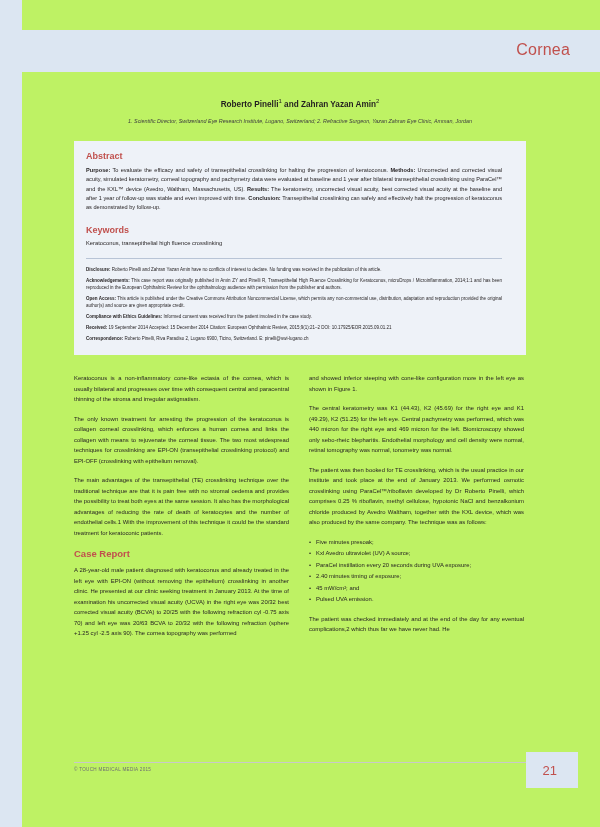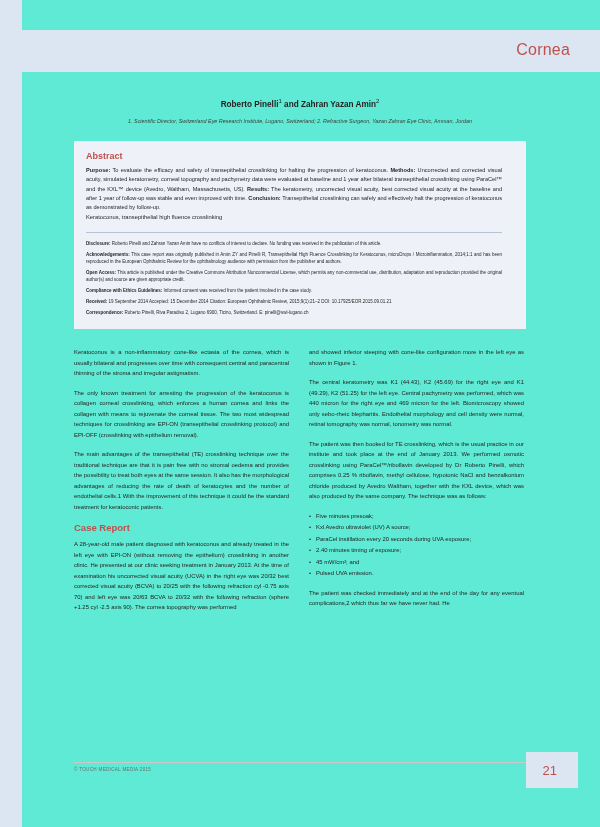--- a/index.html
+++ b/index.html
@@ -11,21 +11,21 @@
     width: 600px;
     height: 827px;
     font-family: "Liberation Sans", sans-serif;
     color: #231f20;
     position: relative;
     overflow: hidden;
   }
   .page {
     position: absolute;
     inset: 0;
-    background: #5eead4;
+    background: #bef264;
   }
   
   .spine {
     position: absolute;
     left: 0; top: 0;
     width: 22px; height: 827px;
     background: #dce6f2;
   }
   
   .header-bar {
@@ -191,20 +191,21 @@
   <div class="content">
 
 
     <p class="authors">Roberto Pinelli<sup>1</sup> and Zahran Yazan Amin<sup>2</sup></p>
     <p class="affil">1. Scientific Director, Switzerland Eye Research Institute, Lugano, Switzerland; 2. Refractive Surgeon, Yazan Zahran Eye Clinic, Amman, Jordan</p>
 
     <div class="abstract-box">
       <div class="box-heading">Abstract</div>
       <p class="abstract-text"><b>Purpose:</b> To evaluate the efficacy and safety of transepithelial crosslinking for halting the progression of keratoconus. <b>Methods:</b> Uncorrected and corrected visual acuity, simulated keratometry, corneal topography and pachymetry data were evaluated at baseline and 1 year after bilateral transepithelial crosslinking using ParaCel™ and the KXL™ device (Avedro, Waltham, Massachusetts, US). <b>Results:</b> The keratometry, uncorrected visual acuity, best corrected visual acuity at the baseline and after 1 year of follow-up was stable and even improved with time. <b>Conclusion:</b> Transepithelial crosslinking can safely and effectively halt the progression of keratoconus as demonstrated by follow-up.</p>
 
+      <div class="keywords-heading">Keywords</div>
       <p class="keywords-text">Keratoconus, transepithelial high fluence crosslinking</p>
 
       <div class="meta-block">
         <p class="meta-p"><b>Disclosure:</b> Roberto Pinelli and Zahran Yazan Amin have no conflicts of interest to declare. No funding was received in the publication of this article.</p>
         <p class="meta-p"><b>Acknowledgements:</b> This case report was originally published in Amin ZY and Pinelli R, Transepithelial High Fluence Crosslinking for Keratoconus, microDrops / Microinflammation, 2014;1:1 and has been reproduced in the European Ophthalmic Review for the ophthalmology audience with permission from the publisher and authors.</p>
         <p class="meta-p"><b>Open Access:</b> This article is published under the Creative Commons Attribution Noncommercial License, which permits any non-commercial use, distribution, adaptation and reproduction provided the original author(s) and source are given appropriate credit.</p>
         <p class="meta-p"><b>Compliance with Ethics Guidelines:</b> Informed consent was received from the patient involved in the case study.</p>
         <p class="meta-p"><b>Received:</b> 19 September 2014 Accepted: 15 December 2014 Citation: European Ophthalmic Review, 2015;9(1):21–2 DOI: 10.17925/EOR.2015.09.01.21</p>
         <p class="meta-p"><b>Correspondence:</b> Roberto Pinelli, Riva Paradiso 2, Lugano 6900, Ticino, Switzerland. E: pinelli@swi-lugano.ch</p>
       </div>

